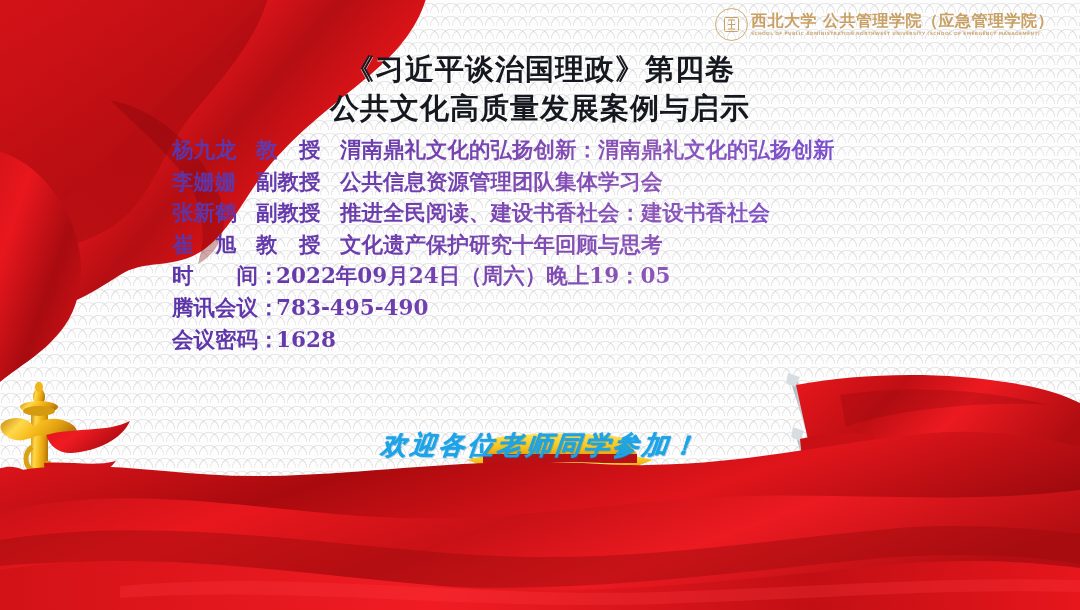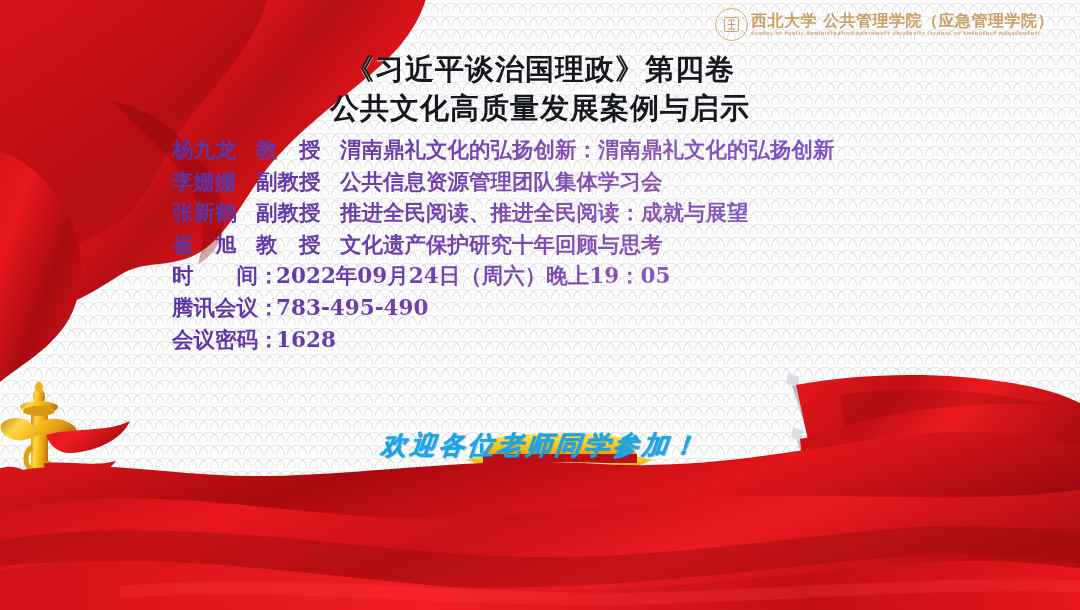--- a/index.html
+++ b/index.html
@@ -351,21 +351,21 @@
       <span class="col-topic">渭南鼎礼文化的弘扬创新：渭南鼎礼文化的弘扬创新</span>
     </div>
     <div class="body-row">
       <span class="col-name">李姗姗</span>
       <span class="col-rank">副教授</span>
       <span class="col-topic">公共信息资源管理团队集体学习会</span>
     </div>
     <div class="body-row">
       <span class="col-name">张新鹤</span>
       <span class="col-rank">副教授</span>
-      <span class="col-topic">推进全民阅读、推进全民阅读：成就与展望</span>
+      <span class="col-topic">推进全民阅读、建设书香社会：建设书香社会</span>
     </div>
     <div class="body-row">
       <span class="col-name">崔　旭</span>
       <span class="col-rank">教　授</span>
       <span class="col-topic">文化遗产保护研究十年回顾与思考</span>
     </div>
 
     <div class="body-row">
       <span class="col-label">时　　间：</span>
       <span class="col-value">2022年09月24日（周六）晚上19：05</span>

